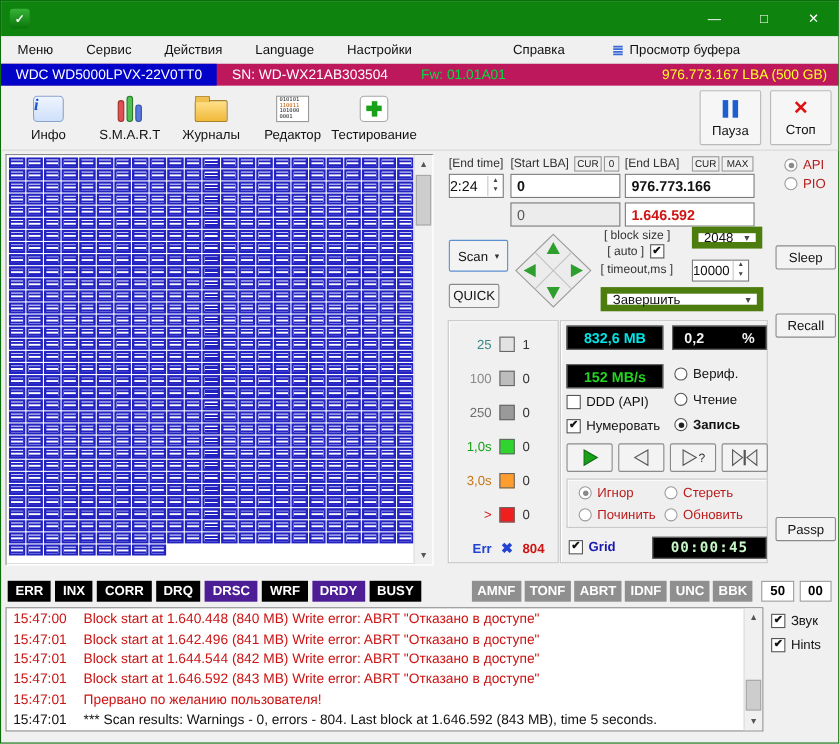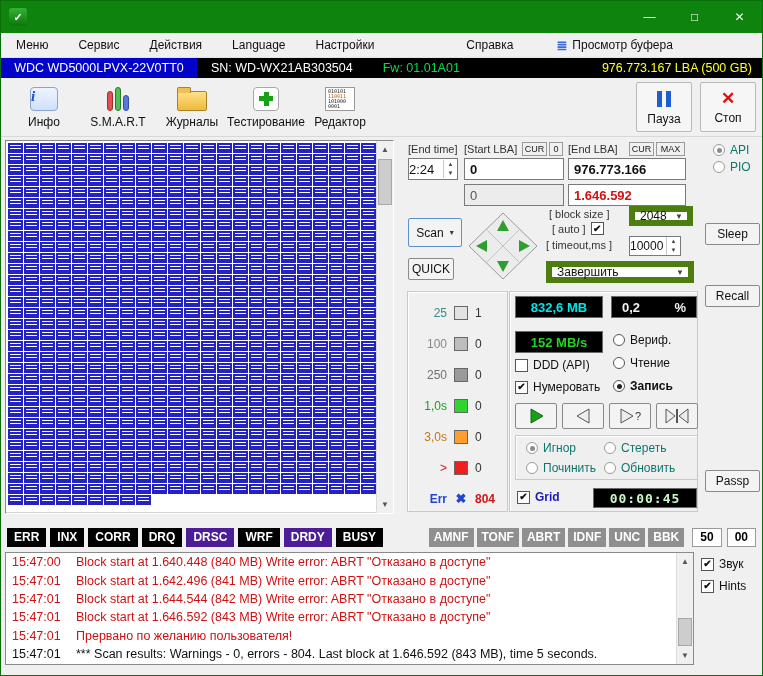--- a/index.html
+++ b/index.html
@@ -16,21 +16,21 @@
   .wbtn { width:45px; height:32px; display:flex; align-items:center; justify-content:center; color:#fff; font-size:12px; cursor:default; }
 
   
   .menubar { position:absolute; left:0; top:32px; width:100%; height:25px; background:#f0f0f0; display:flex; align-items:center; border-bottom:1px solid #e3e3e3; }
   .mitem { padding:0 15px; }
   .mitem.gap { margin-left:62px; }
   .bufferview { margin-left:28px; display:flex; align-items:center; gap:5px; }
   .buffer-ic { color:#3a6ad8; font-weight:bold; font-size:13px; }
 
   
-  .devicebar { position:absolute; left:0; top:57px; width:100%; height:20px; background:#000000; display:flex; align-items:center; color:#fff; font-size:12.5px; }
+  .devicebar { position:absolute; left:0; top:57px; width:100%; height:20px; background:#be185d; display:flex; align-items:center; color:#fff; font-size:12.5px; }
   .model { background:#0202c8; height:100%; width:196px; display:flex; align-items:center; justify-content:center; }
   .serial { margin-left:14px; }
   .fw { margin-left:30px; color:#00dd44; }
   .capacity { margin-left:auto; margin-right:10px; color:#ffff22; }
 
   
   .toolbar { position:absolute; left:0; top:77px; width:100%; height:59px; background:#f0f0f0; display:flex; align-items:center; border-bottom:1px solid #d8d8d8; padding:0 6px; }
   .tbtn { width:74px; height:54px; display:flex; flex-direction:column; align-items:center; justify-content:center; gap:3px; }
   .tbtn2 { width:56px; height:50px; display:flex; flex-direction:column; align-items:center; justify-content:center; gap:2px; border:1px solid #b9b9b9; background:#f6f6f6; border-radius:2px; margin-left:8px; }
   .tspacer { flex:1; }
@@ -75,21 +75,21 @@
   .combo .carrow { width:16px; text-align:center; font-size:8px; color:#444; }
   .spin { background:#fff; border:1px solid #7a7a7a; display:flex; align-items:center; }
   .spin .spin-val { flex:1; text-align:left; font-size:13px; }
   .spin .spin-arrows { width:14px; display:flex; flex-direction:column; border-left:1px solid #c8c8c8; }
   .spin .spin-arrows span { font-size:6px; text-align:center; line-height:9px; color:#444; }
 
   .cb { width:13px; height:13px; background:#fff; border:1px solid #555; display:inline-flex; align-items:center; justify-content:center; font-size:10px; font-weight:bold; color:#111; line-height:1; flex:none; }
   .rd { width:12px; height:12px; border:1px solid #555; border-radius:50%; background:#fff; display:inline-flex; align-items:center; justify-content:center; flex:none; }
   .rd .dot { width:5px; height:5px; border-radius:50%; background:#222; }
   .ctl { display:flex; align-items:center; gap:5px; white-space:nowrap; }
-  .ctl.dis { color:#0f766e; }
+  .ctl.dis { color:#b91c1c; }
   .ctl.dis .rd { border-color:#9a9a9a; }
   .ctl.dis .rd .dot { background:#8a8a8a; }
 
   .panelbox { border:1px solid #c9c9c9; box-shadow:inset 1px 1px 0 #fff; }
 
   
   .lrow { height:31px; display:flex; align-items:center; gap:7px; padding-left:4px; }
   .llabel { width:32px; text-align:right; font-size:12px; }
   .lsq { width:14px; height:14px; border:1px solid #666; flex:none; }
   .lcount { font-size:12px; color:#333; }
@@ -180,34 +180,34 @@
       <div class="tlabel">S.M.A.R.T</div>
     </div>
     <div class="tbtn">
       <div class="ic">
           <div class="ic-folder"></div>
         </div>
       <div class="tlabel">Журналы</div>
     </div>
     <div class="tbtn">
       <div class="ic">
-          <div class="ic-test"></div>
-        </div>
-      <div class="tlabel">Тестирование</div>
-    </div>
-    <div class="tbtn">
-      <div class="ic">
           <div class="ic-editor">
         <span>010101</span>
             <span>110011</span>
             <span>101000</span>
             <span>0001</span>
       </div>
         </div>
       <div class="tlabel">Редактор</div>
+    </div>
+    <div class="tbtn">
+      <div class="ic">
+          <div class="ic-test"></div>
+        </div>
+      <div class="tlabel">Тестирование</div>
     </div>
     <div class="tspacer"></div>
     <div class="tbtn2">
       <div class="ic-pause">
           <i></i>
           <i></i>
         </div>
       <div class="tlabel">Пауза</div>
     </div>
     <div class="tbtn2">

